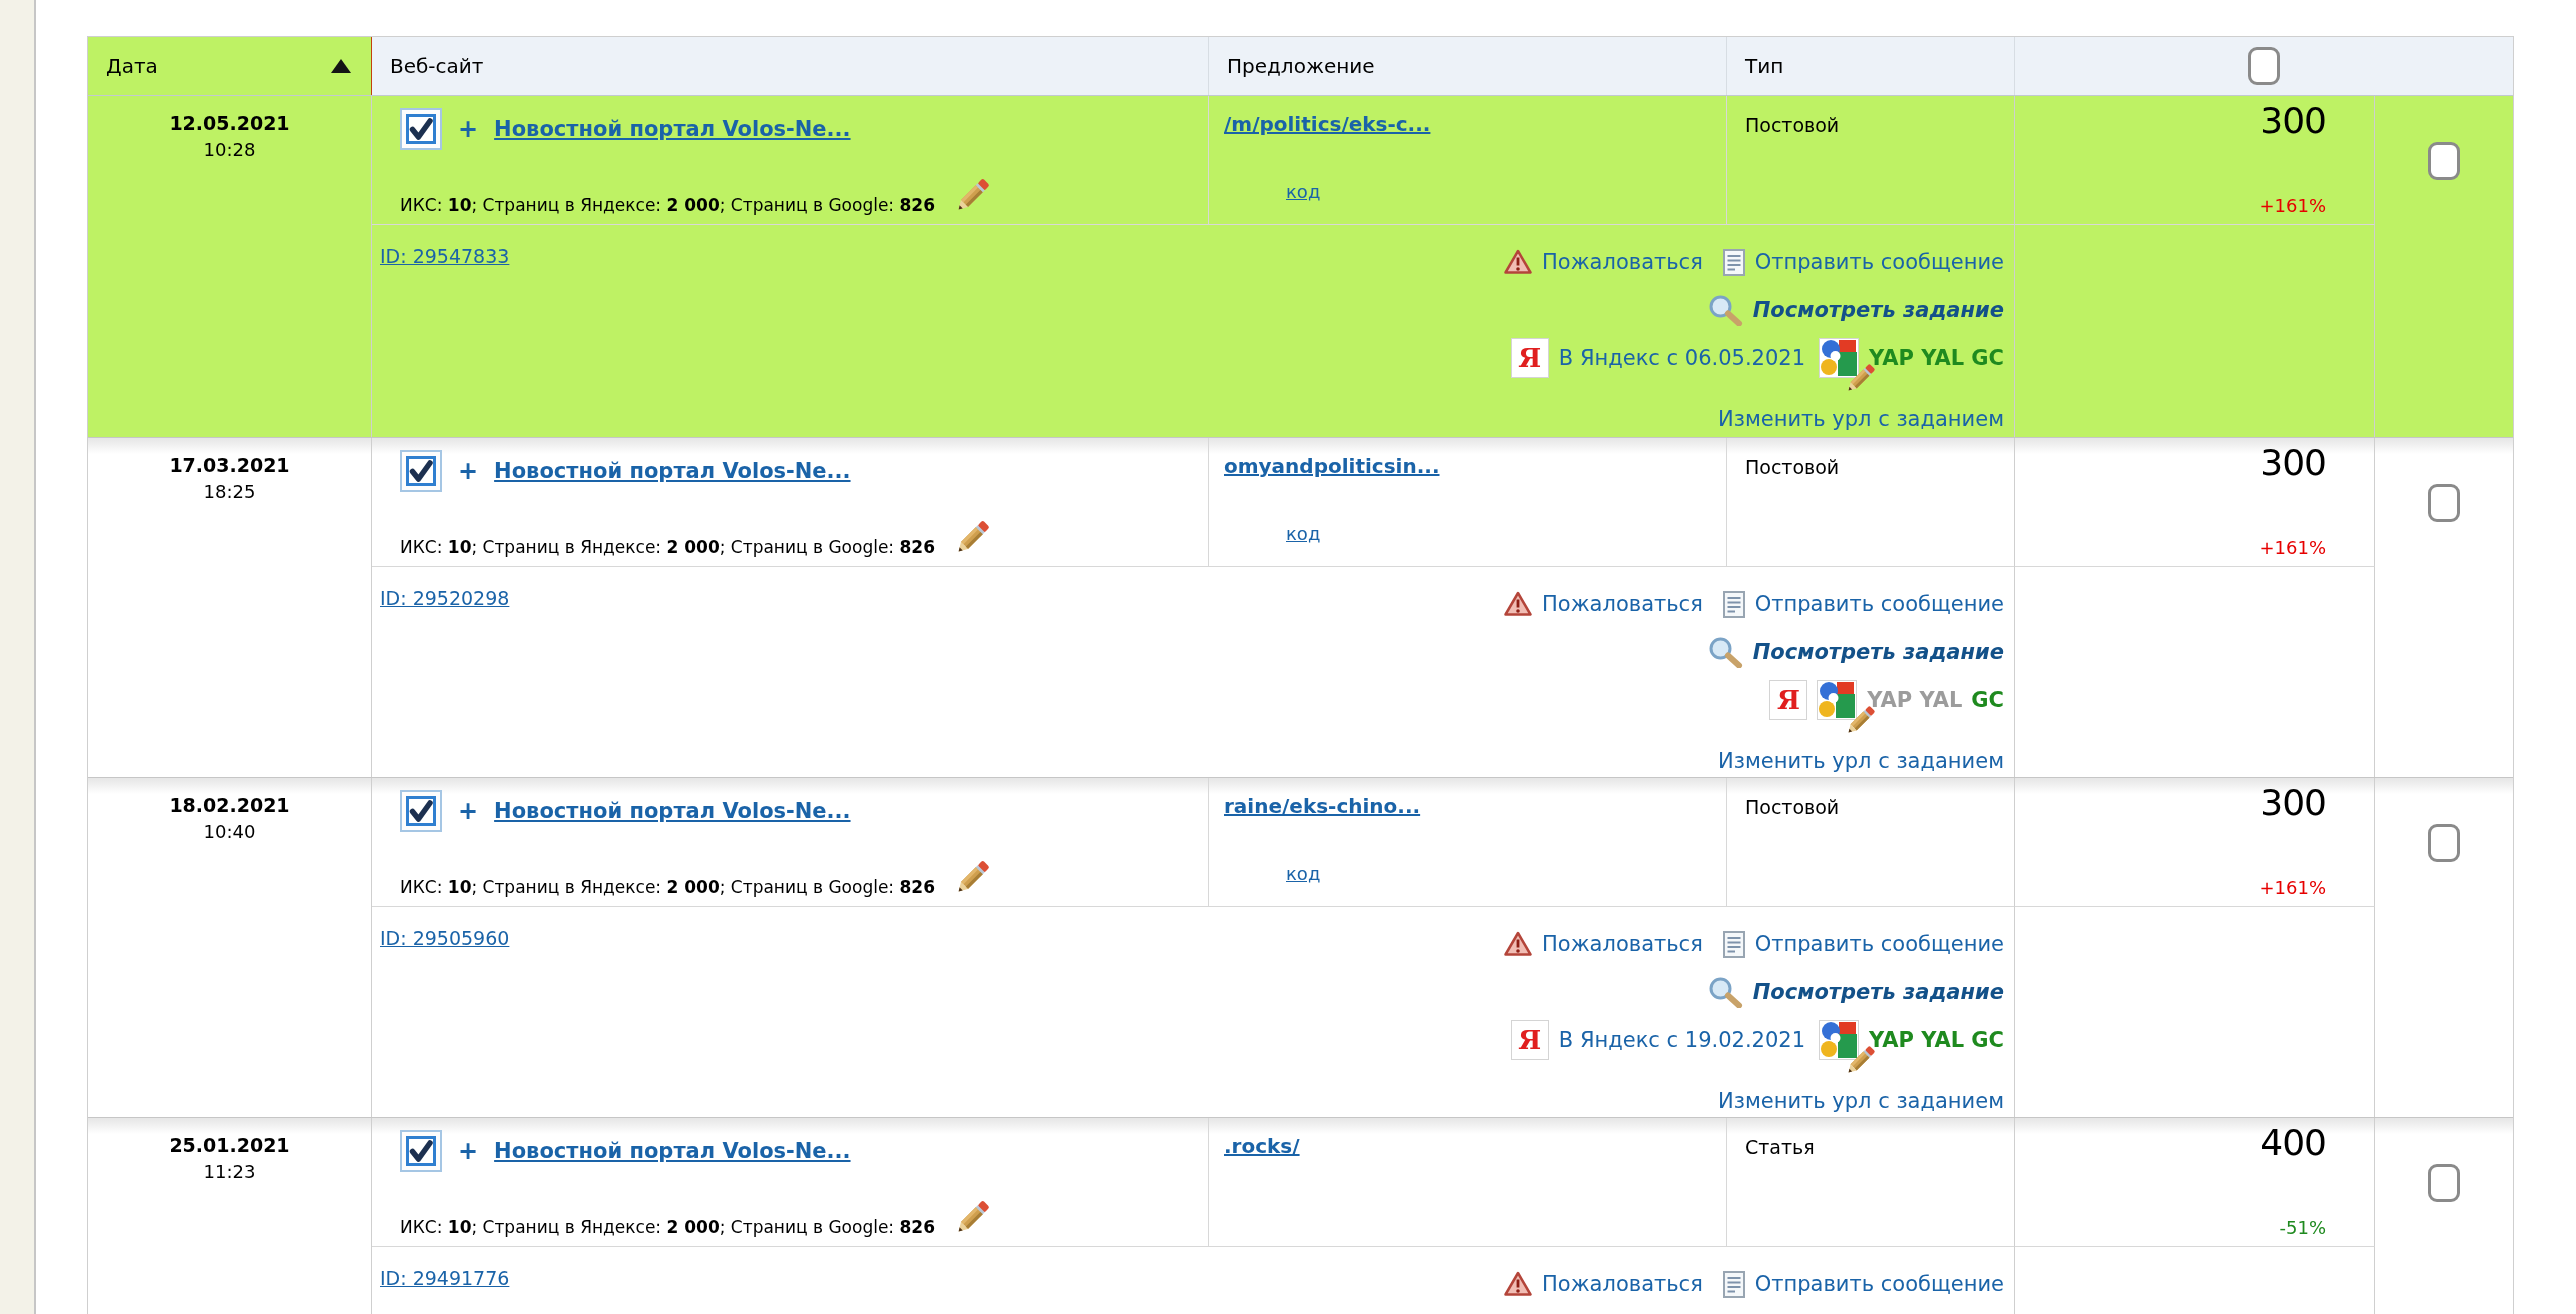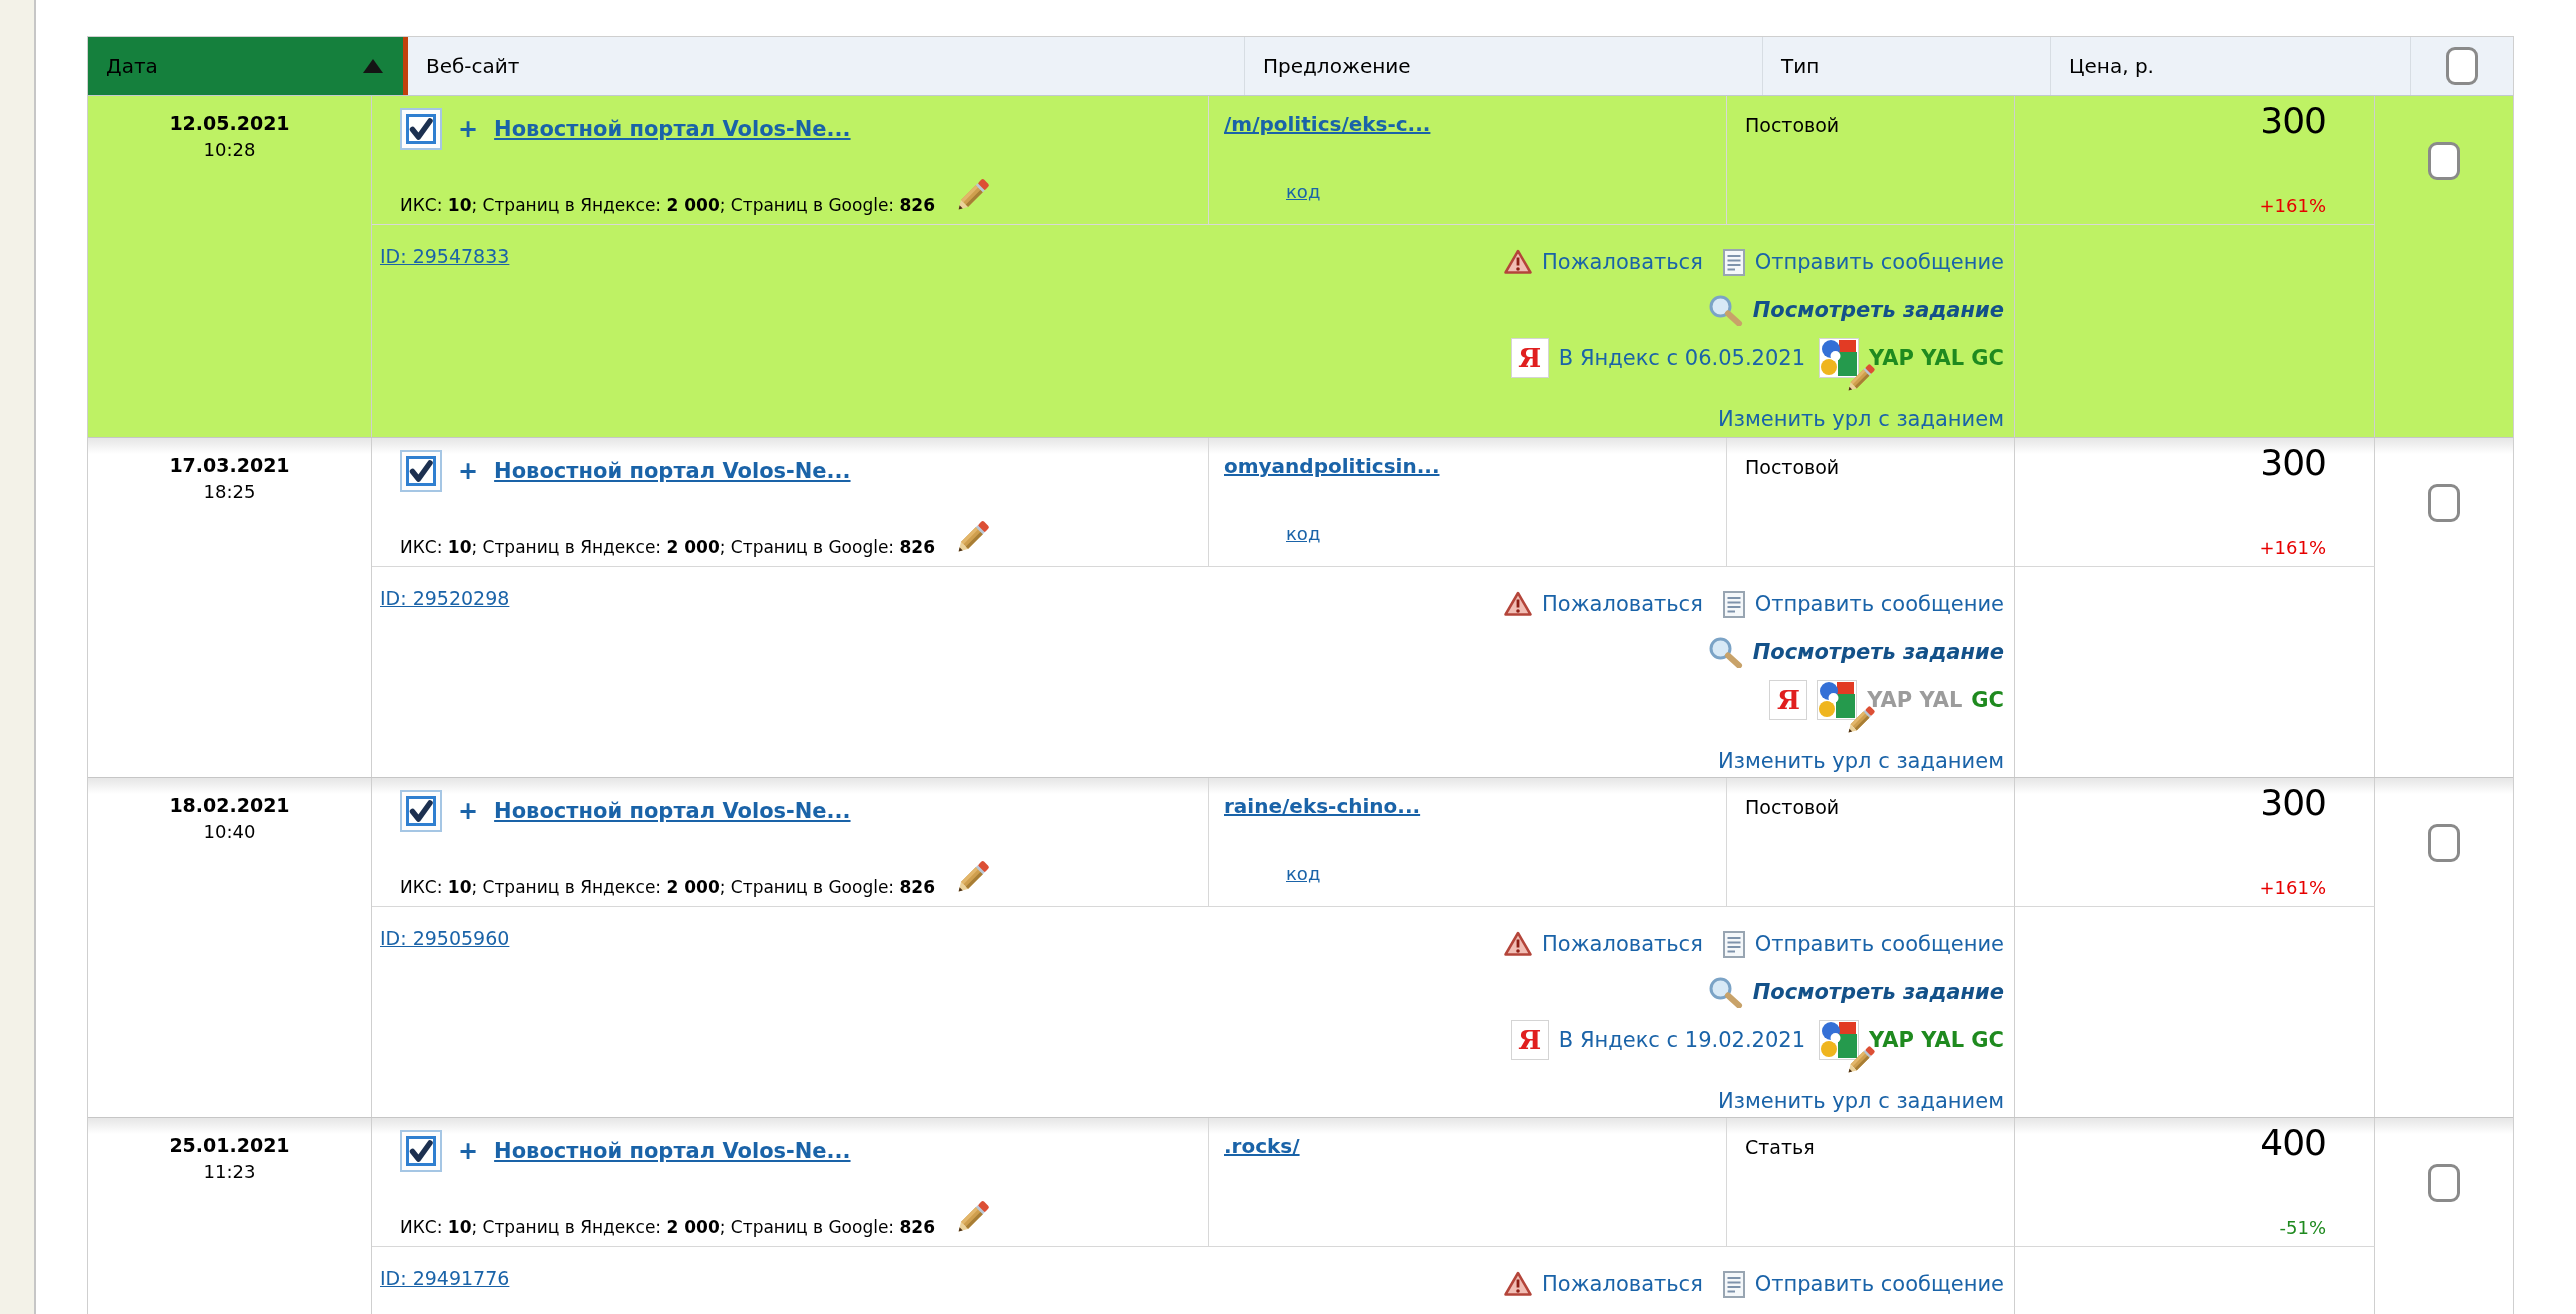--- a/index.html
+++ b/index.html
@@ -6,21 +6,21 @@
   .canvas{position:relative;width:2576px;height:1315px;background:#ffffff;overflow:hidden;
           font-family:"DejaVu Sans","Liberation Sans",sans-serif;color:#000;}
   .side-strip{position:absolute;left:0;top:0;width:34px;height:1315px;background:#f3f2e8;
               border-right:2px solid #c6c6c6;}
   .tbl{position:absolute;left:87px;top:36px;width:2427px;box-sizing:border-box;
        border-top:1px solid #cfcfcf;border-left:1px solid #cfcfcf;border-right:1px solid #cfcfcf;}
   
   .hdr{display:flex;height:58px;background:#edf2f8;border-bottom:1px solid #c2c9d0;}
   .hcell{position:relative;display:flex;align-items:center;box-sizing:border-box;
          padding-left:18px;font-size:20px;border-right:1px solid #d7dde3;}
-  .hdate{width:320px;background:#15803d;border-right:5px solid #c2410c;}
+  .hdate{width:284px;background:#bef264;border-right:1px solid #c2410c;}
   .hsite{width:837px;}
   .hoffer{width:518px;}
   .htype{width:288px;}
   .hprice{width:360px;}
   .hcheck{flex:1;justify-content:center;padding-left:0;border-right:none;}
   .tri-up{position:absolute;right:20px;top:50%;margin-top:-7px;width:0;height:0;
           border-left:10px solid transparent;border-right:10px solid transparent;
           border-bottom:14px solid #141414;}
   
   .group{display:flex;height:340px;box-sizing:border-box;border-top:1px solid #c6c6c6;
@@ -97,23 +97,20 @@
       </div>
       <div class="hcell hsite">
         <span>Веб-сайт</span>
       </div>
       <div class="hcell hoffer">
         <span>Предложение</span>
       </div>
       <div class="hcell htype">
         <span>Тип</span>
       </div>
-      <div class="hcell hprice">
-        <span>Цена, р.</span>
-      </div>
       <div class="hcell hcheck">
         <span class="cb"></span>
       </div>
     </div>
     <div id="rows">
   <div class="group">
     <div class="g-date">
       <div class="d">12.05.2021</div>
       <div class="t">10:28</div>
     </div>

